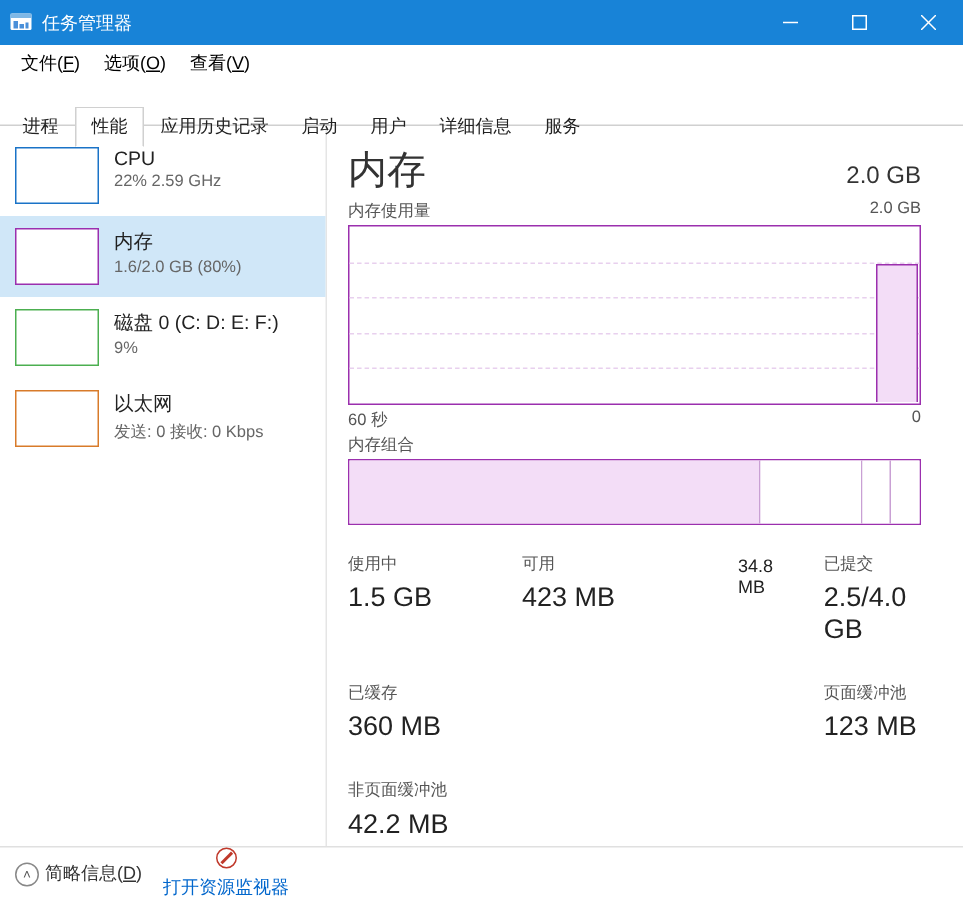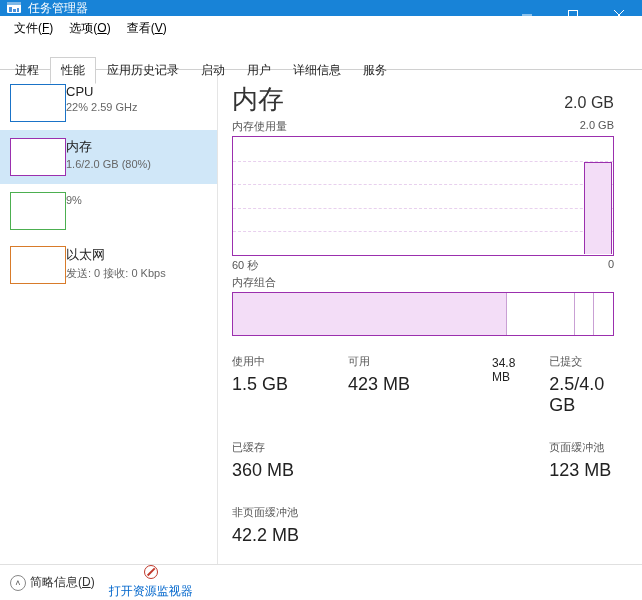--- a/index.html
+++ b/index.html
@@ -1,34 +1,34 @@
 <!DOCTYPE html>
 <html><head>
 <meta charset="utf-8">
 <style>
 * { margin: 0; padding: 0; box-sizing: border-box; font-family: "Microsoft YaHei", "Segoe UI", sans-serif; }
 body { background: #fff; width: 642px; height: 600px; overflow: hidden; display: flex; flex-direction: column; }
 
-.titlebar { height: 16px; background: #1883d7; display: flex; color: #fff; font-size: 12px; }
+.titlebar { height: 30px; background: #1883d7; display: flex; align-items: center; color: #fff; font-size: 12px; }
 .titlebar .icon { width: 16px; height: 16px; margin: 0 6px; }
 .titlebar .title { flex: 1; }
 .winbtn { width: 46px; height: 30px; display: flex; align-items: center; justify-content: center; }
 
 .menubar { height: 24px; display: flex; align-items: center; font-size: 12px; padding: 0 6px; }
 .menubar .mi { padding: 2px 8px; }
 .ul { text-decoration: underline; }
 
 .tabs { display: flex; font-size: 12px; border-bottom: 1px solid #d0d0d0; padding: 0 4px; margin-top: 2px; }
 .tab { padding: 4px 10px; border: 1px solid transparent; position: relative; top: 15px; color: #222; }
 .tab.active { border: 1px solid #d0d0d0; border-bottom: 1px solid #fff; background: #fff; }
 
 .content { flex: 1; display: flex; overflow: hidden; }
 
 .sidebar { width: 218px; border-right: 1px solid #e5e5e5; padding-top: 6px; }
-.side-item { display: flex; padding: 8px 8px 8px 10px; cursor: default; }
+.side-item { display: flex; padding: 8px 8px 8px 10px; gap: 10px; cursor: default; }
 .side-item.active { background: #d0e7f8; }
 .thumb { width: 56px; height: 38px; border: 1px solid #888; position: relative; background: #fff; flex-shrink: 0; }
 .thumb.cpu { border-color: #1a73c7; }
 .thumb.mem { border-color: #9b2fae; }
 .thumb.disk { border-color: #4caf50; }
 .thumb.net { border-color: #d87b2a; }
 .thumb .spark { position: absolute; bottom: 1px; left: 1px; right: 1px; height: 6px; }
 .side-text .t1 { font-size: 13px; color: #222; }
 .side-text .t2 { font-size: 11px; color: #666; margin-top: 2px; white-space: nowrap; }
 
@@ -130,20 +130,21 @@
     <div class="side-text">
           <div class="t1">内存</div>
     <div class="t2">1.6/2.0 GB (80%)</div>
         </div>
       </div>
       <div class="side-item">
         <div class="thumb disk">
           <div class="spark"></div>
         </div>
     <div class="side-text">
+          <div class="t1">磁盘 0 (C: D: E: F:)</div>
     <div class="t2">9%</div>
         </div>
       </div>
       <div class="side-item">
         <div class="thumb net">
           <div class="spark"></div>
         </div>
     <div class="side-text">
           <div class="t1">以太网</div>
     <div class="t2">发送: 0 接收: 0 Kbps</div>

